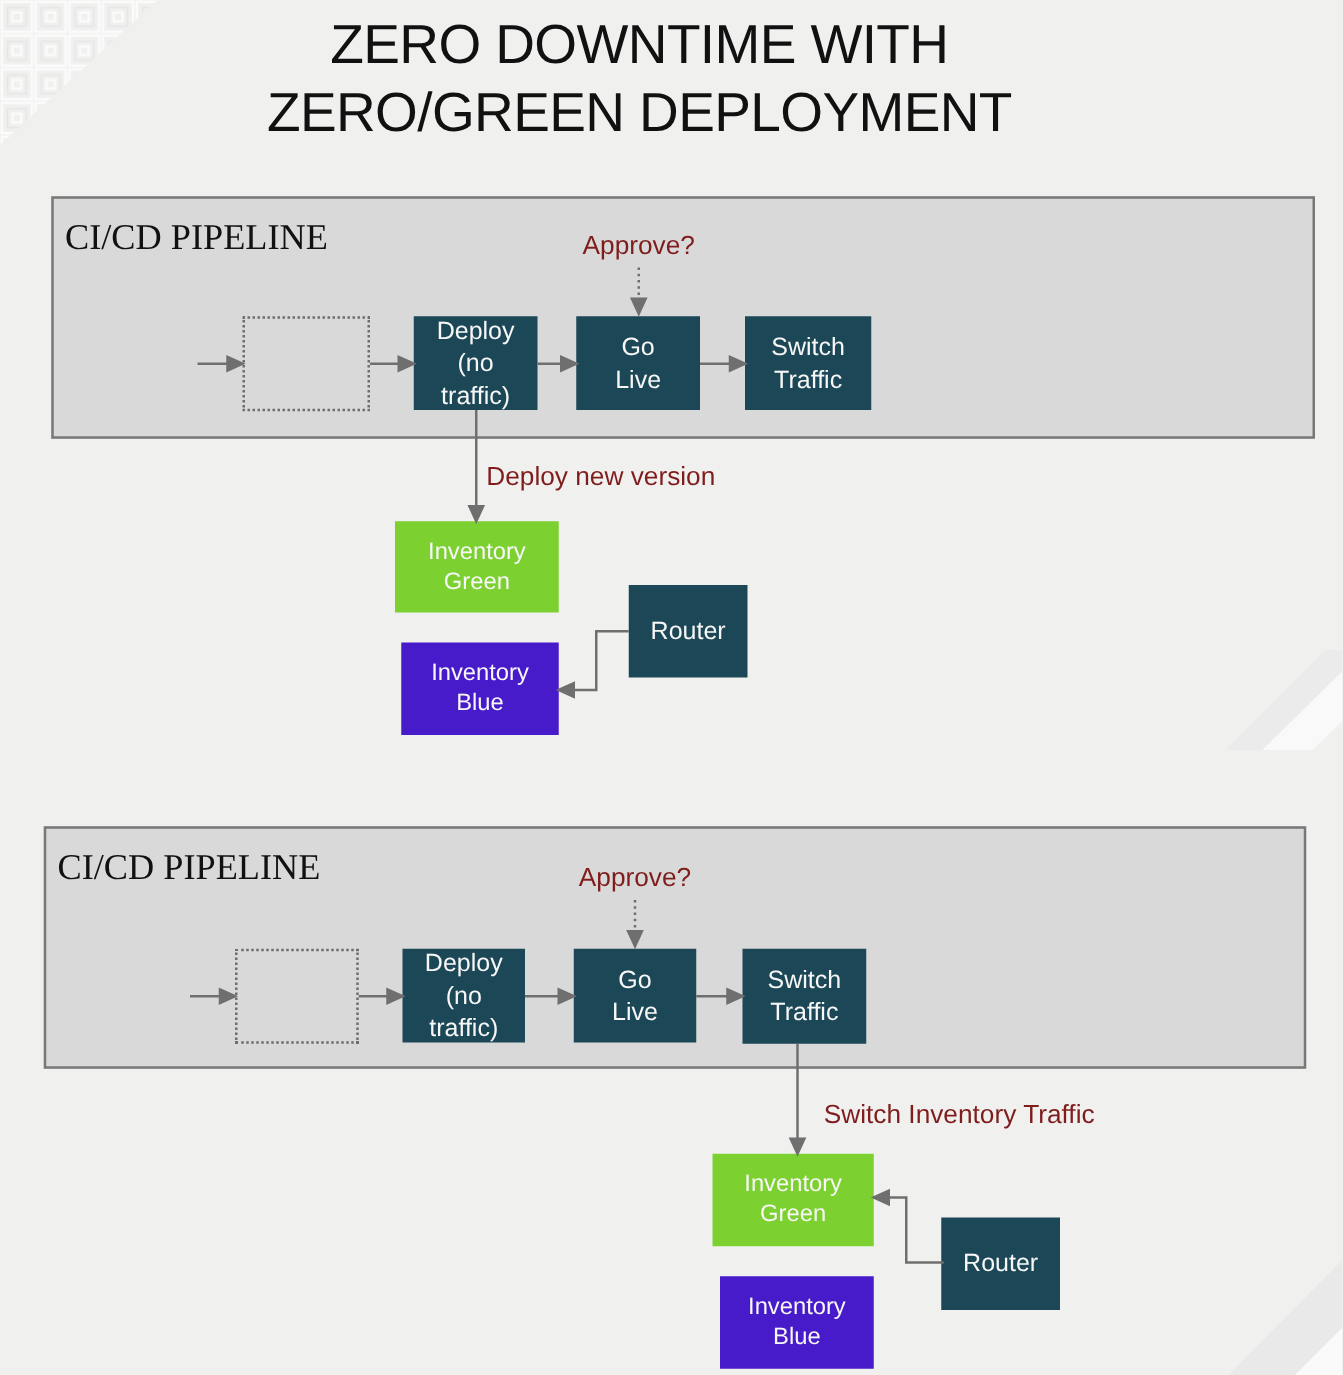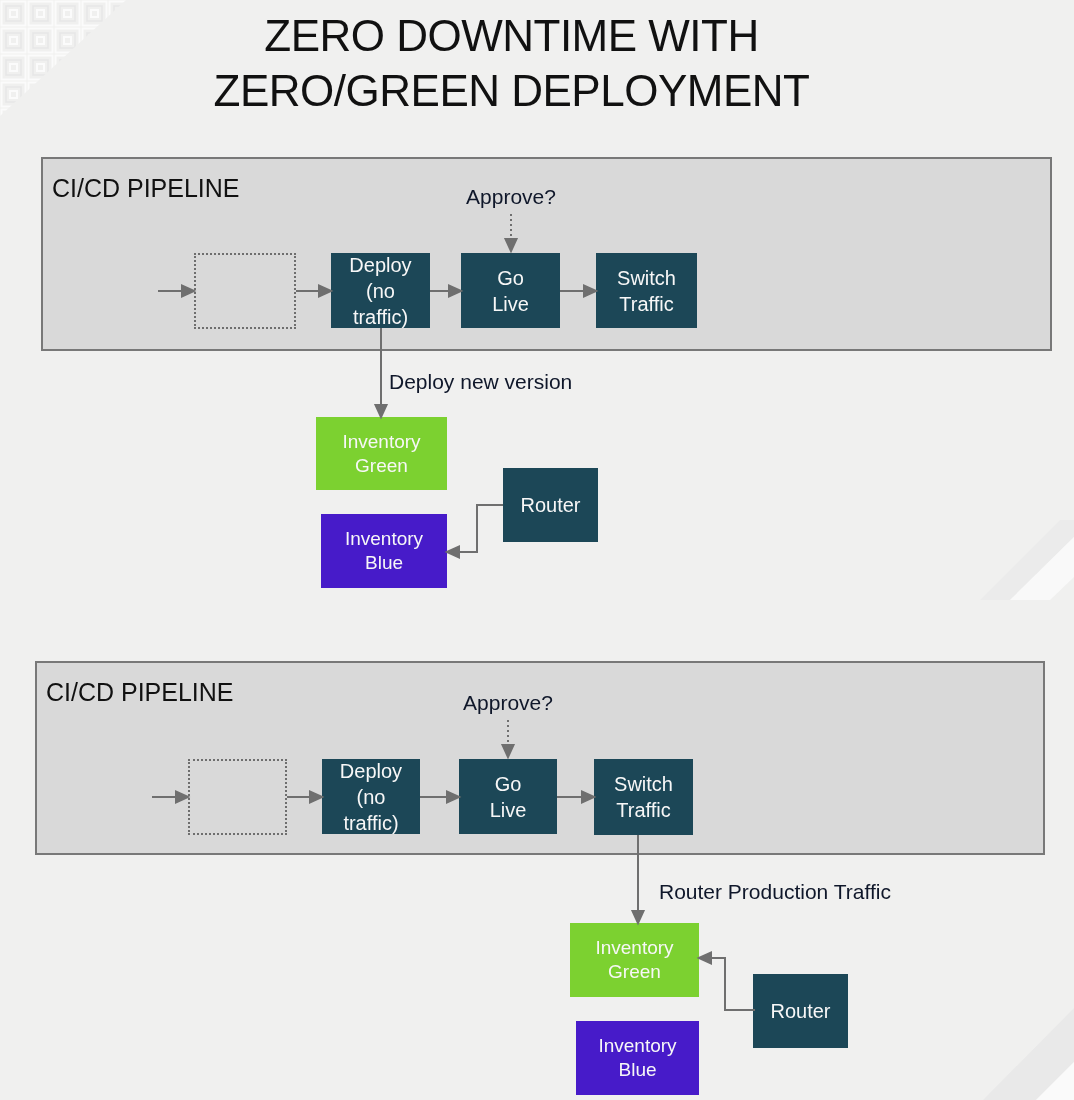--- a/index.html
+++ b/index.html
@@ -17,41 +17,42 @@
     text-align:center;
     font-size:44px;line-height:55px;
     letter-spacing:-0.5px;
     color:#111;
   }
   .pipeline-box{
     background:#d9d9d9;
     border:2px solid #787878;
   }
   .pipeline-label{
-    font-size:25px;
+    font-size:29px;
     color:#111;
     white-space:nowrap;
+    font-family:Liberation Serif, serif;
   }
   .node{
     display:flex;align-items:center;justify-content:center;
     text-align:center;
     color:#f7f7f7;
     font-size:20px;line-height:26px;
     white-space:pre-line;
   }
   .node.teal{background:#1c4757;}
   .node.green{background:#7cd130;line-height:24px;font-size:19px;}
   .node.blue{background:#471bc9;line-height:24px;font-size:19px;}
   .ghost{
     border:2px dotted #6e6e6e;
     background:transparent;
   }
   .annot{
     font-size:21px;
-    color:#0f172a;
+    color:#7f1d1d;
     white-space:nowrap;
   }
   .annot.center{text-align:center;}
   .connectors{left:0;top:0;pointer-events:none;}
   .deco{pointer-events:none;}
 </style>
 </head>
 <body>
 
 <div class="page">
@@ -112,21 +113,21 @@
   <div class="abs ghost" style="left:188px;top:759px;width:99px;height:76px;"></div>
 
   <div class="abs node teal" style="left:322px;top:759px;width:98px;height:75px;">Deploy
 (no
 traffic)</div>
   <div class="abs node teal" style="left:459px;top:759px;width:98px;height:75px;">Go
 Live</div>
   <div class="abs node teal" style="left:594px;top:759px;width:99px;height:76px;">Switch
 Traffic</div>
 
-  <div class="abs annot" style="left:659px;top:880px;">Router Production Traffic</div>
+  <div class="abs annot" style="left:659px;top:880px;">Switch Inventory Traffic</div>
 
   <div class="abs node green" style="left:570px;top:923px;width:129px;height:74px;">Inventory
 Green</div>
   <div class="abs node teal" style="left:753px;top:974px;width:95px;height:74px;">Router</div>
   <div class="abs node blue" style="left:576px;top:1021px;width:123px;height:74px;">Inventory
 Blue</div>
 
   <svg class="abs connectors" width="1074" height="1100" viewBox="0 0 1074 1100" stroke="#6f6f6f" stroke-width="2" fill="#6f6f6f">
 
     <g>

